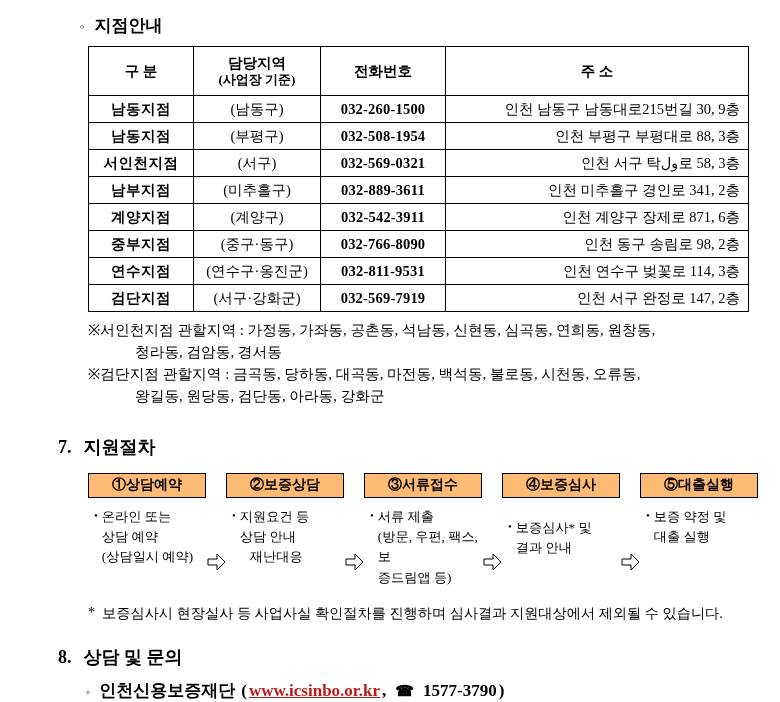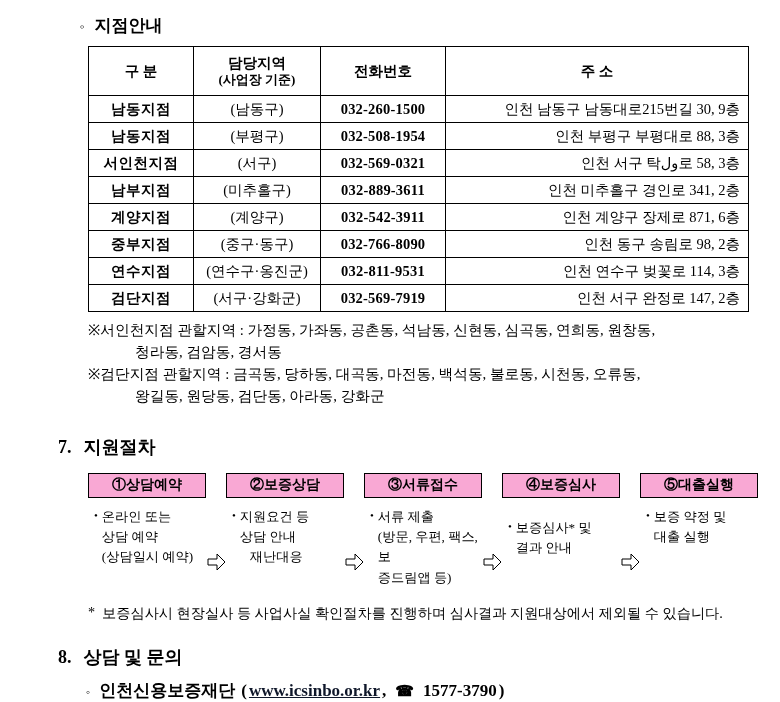--- a/index.html
+++ b/index.html
@@ -126,21 +126,21 @@
     margin: 14px 0 0 58px;
     width: 672px;
   }
   .flow-step {
     width: 118px;
     display: flex;
     flex-direction: column;
   }
   .flow-title {
     border: 1px solid #000000;
-    background: #f9a8d4;
+    background: #fdba74;
     text-align: center;
     font-size: 14px;
     font-weight: bold;
     padding: 3px 0 4px 0;
     line-height: 1.1;
   }
   .flow-body {
     font-size: 13.2px;
     line-height: 1.55;
     padding: 9px 2px 0 6px;
@@ -194,21 +194,21 @@
     align-items: baseline;
     gap: 9px;
     font-size: 17px;
     font-weight: bold;
   }
   .contact .bullet-sm {
     font-size: 12px;
     font-weight: normal;
   }
   .contact .link {
-    color: #0f172a;
+    color: #b91c1c;
     text-decoration: underline;
     font-family: "Liberation Serif", serif;
   }
   .contact .paren { font-weight: bold; }
   .phone-icon { font-size: 15px; }
 </style>
 </head>
 <body>
 
 <div class="page">

